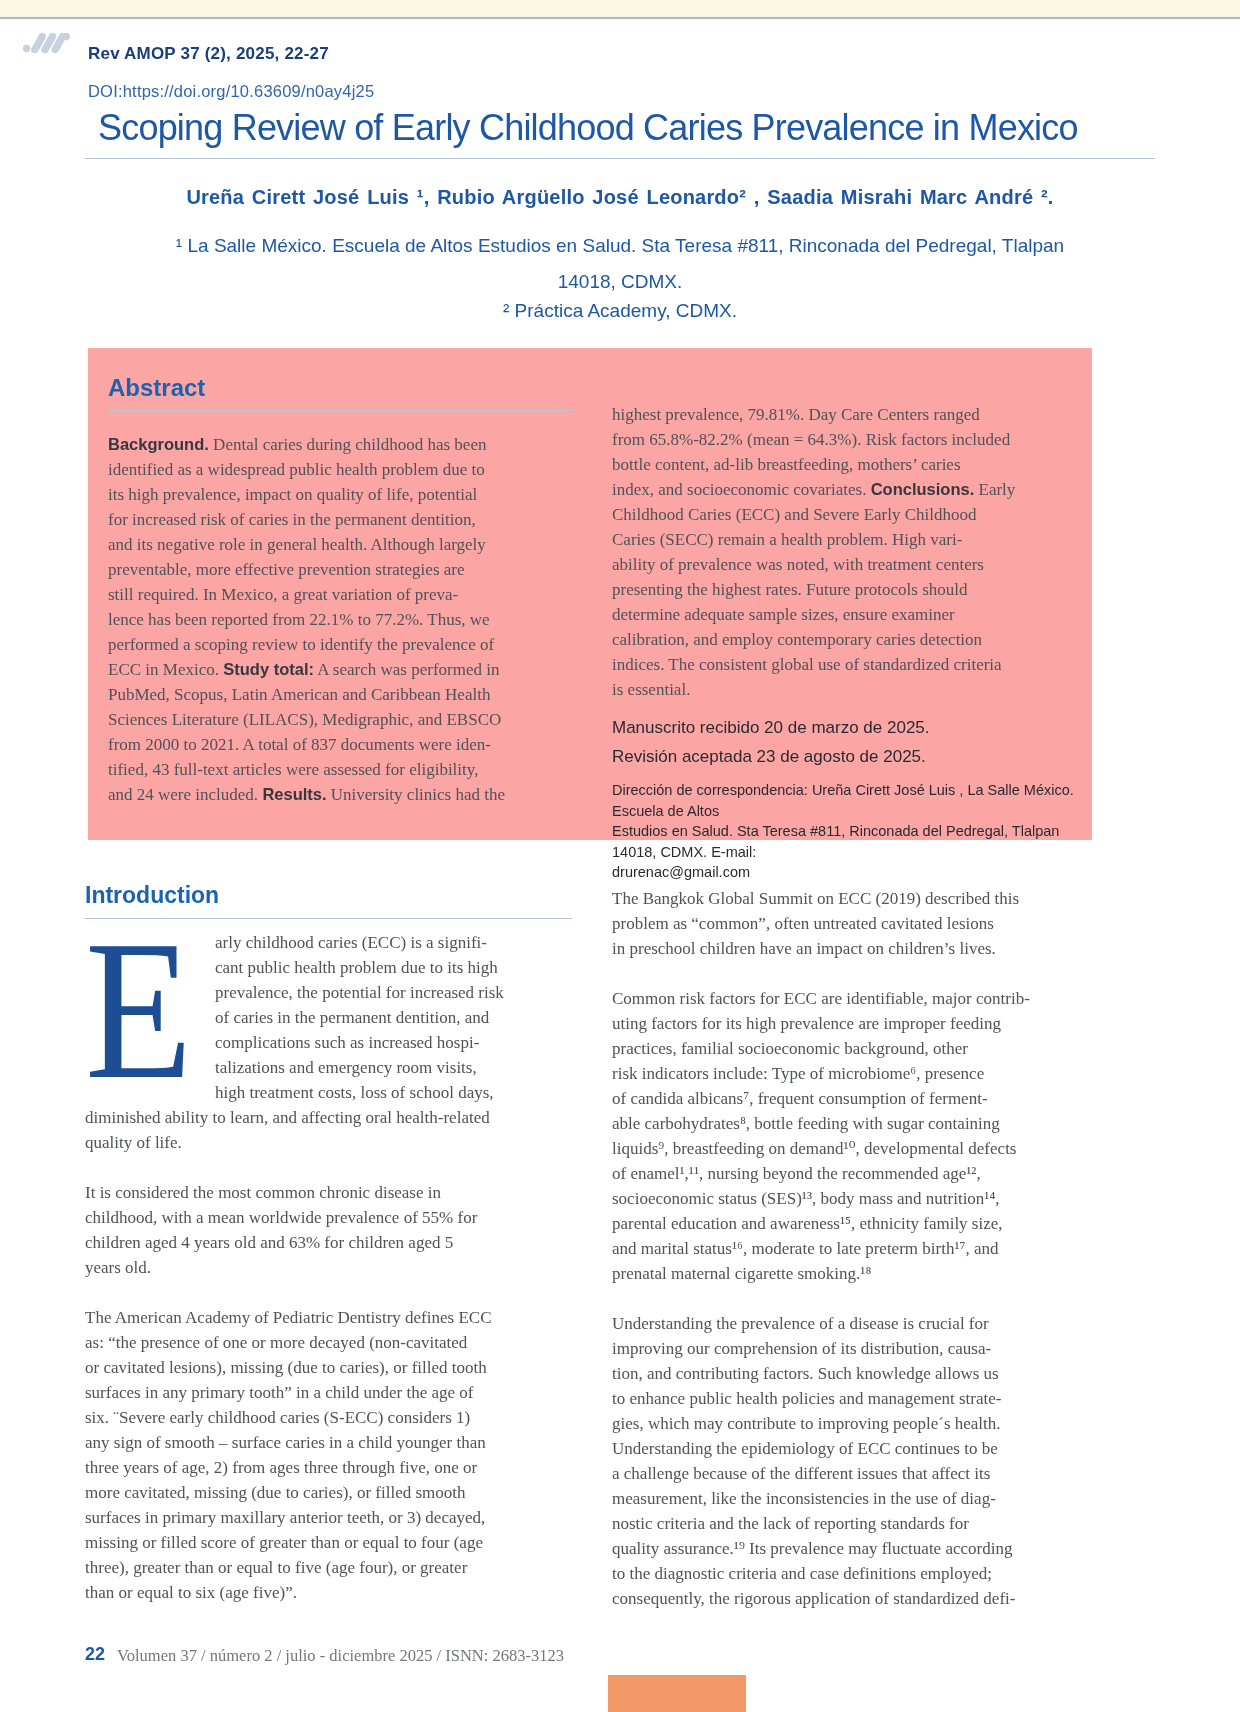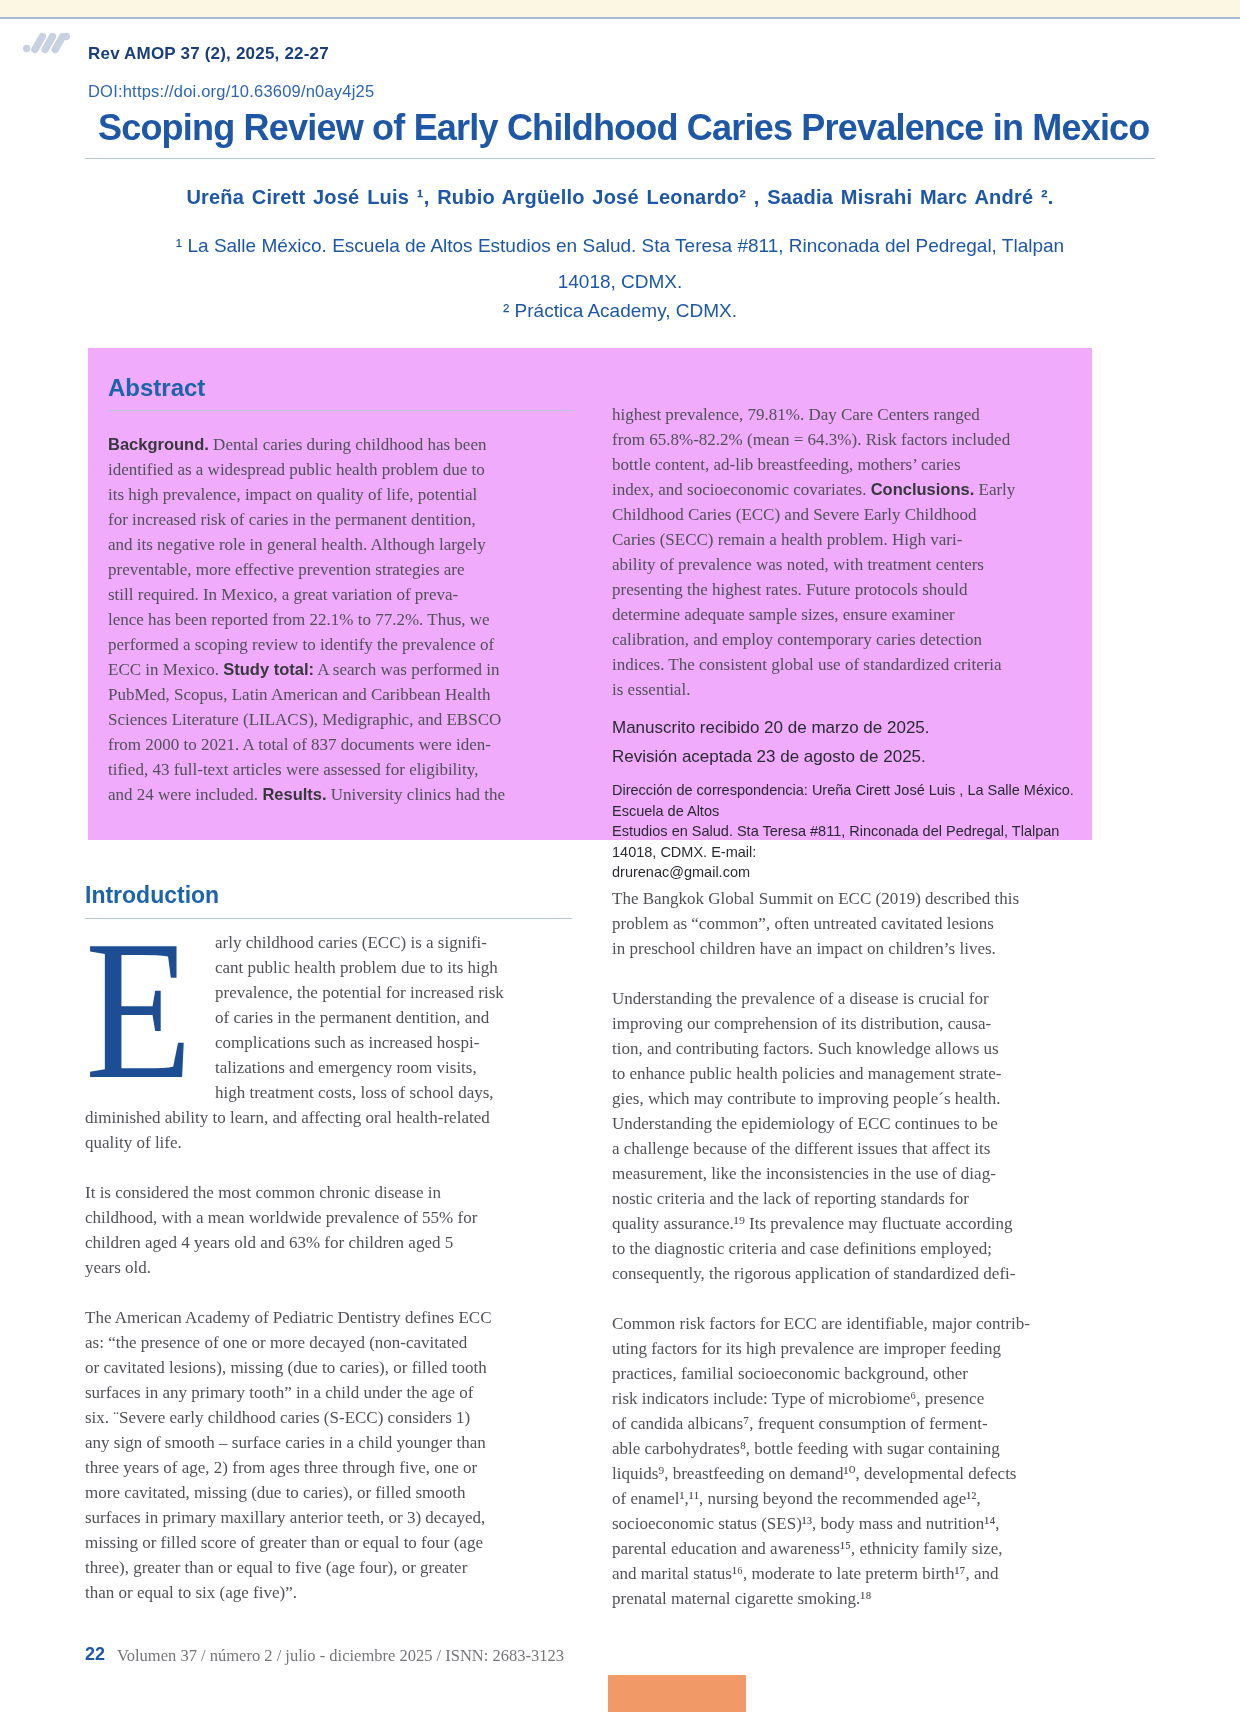--- a/index.html
+++ b/index.html
@@ -3,30 +3,30 @@
 <meta charset="utf-8">
 <style>
   html,body{margin:0;padding:0;background:#ffffff;}
   .page{position:relative;width:1240px;height:1712px;background:#ffffff;overflow:hidden;
         font-family:"Liberation Sans","DejaVu Sans",sans-serif;}
   .topband{position:absolute;left:0;top:0;width:1240px;height:17px;background:#fcf7e2;
            border-bottom:2px solid #a9bbd3;}
   .logo{position:absolute;left:22px;top:30px;width:48px;height:26px;}
   .rev{position:absolute;left:88px;top:44px;font-size:17px;font-weight:bold;color:#1a3e7c;letter-spacing:.2px;}
   .doi{position:absolute;left:88px;top:82px;font-size:16.5px;color:#2f66b1;letter-spacing:.2px;cursor:pointer;}
-  .title{position:absolute;left:98px;top:106px;width:1070px;font-size:36px;font-weight:700;
+  .title{position:absolute;left:98px;top:106px;width:1070px;font-size:36px;font-weight:400;
          color:#1d57a5;letter-spacing:-0.8px;line-height:44px;}
   .title-rule{position:absolute;left:85px;top:158px;width:1070px;height:0;border-top:1px solid #b8c7d8;}
   .authors{position:absolute;left:85px;top:186px;width:1070px;text-align:center;font-size:20px;
            font-weight:bold;color:#1d57a5;word-spacing:2px;letter-spacing:.2px;}
   .affil{position:absolute;left:85px;top:228px;width:1070px;text-align:center;font-size:19px;
          color:#1d57a5;line-height:36px;white-space:pre-line;}
   .affil2{position:absolute;left:85px;top:300px;width:1070px;text-align:center;font-size:19px;color:#1d57a5;}
 
-  .panel{position:absolute;left:88px;top:348px;width:1004px;height:492px;background:#f0abfc;}
+  .panel{position:absolute;left:88px;top:348px;width:1004px;height:492px;background:#fca5a5;}
   .abs-heading{position:absolute;left:20px;top:26px;font-size:24px;font-weight:600;color:#1c63ad;}
   .abs-rule{position:absolute;left:20px;top:62px;width:466px;height:0;border-top:1px solid #b8c7d8;}
   .abs-col{position:absolute;width:466px;font-family:"Liberation Serif","DejaVu Serif",serif;
            font-size:17px;line-height:25px;color:#515257;white-space:pre-line;text-align:justify;}
   .abs-col b{font-family:"Liberation Sans","DejaVu Sans",sans-serif;font-size:16.5px;color:#37383c;}
   .abs-left{left:20px;top:84px;}
   .abs-right{left:524px;top:54px;}
   .manuscript{font-family:"Liberation Sans","DejaVu Sans",sans-serif;font-size:17px;line-height:29px;
               color:#2a2b30;white-space:pre-line;text-align:left;margin-top:11px;}
   .correspond{font-family:"Liberation Sans","DejaVu Sans",sans-serif;font-size:14.5px;line-height:20.5px;
@@ -141,43 +141,43 @@
 surfaces in primary maxillary anterior teeth, or 3) decayed,
 missing or filled score of greater than or equal to four (age
 three), greater than or equal to five (age four), or greater
 than or equal to six (age five)”.</div>
   </div>
 
   <div class="col intro-right">
     <div class="para">The Bangkok Global Summit on ECC (2019) described this
 problem as “common”, often untreated cavitated lesions
 in preschool children have an impact on children’s lives.</div>
+    <div class="para">Common risk factors for ECC are identifiable, major contrib-
+uting factors for its high prevalence are improper feeding
+practices, familial socioeconomic background, other
+risk indicators include: Type of microbiome⁶, presence
+of candida albicans⁷, frequent consumption of ferment-
+able carbohydrates⁸, bottle feeding with sugar containing
+liquids⁹, breastfeeding on demand¹⁰, developmental defects
+of enamel¹,¹¹, nursing beyond the recommended age¹²,
+socioeconomic status (SES)¹³, body mass and nutrition¹⁴,
+parental education and awareness¹⁵, ethnicity family size,
+and marital status¹⁶, moderate to late preterm birth¹⁷, and
+prenatal maternal cigarette smoking.¹⁸</div>
     <div class="para">Understanding the prevalence of a disease is crucial for
 improving our comprehension of its distribution, causa-
 tion, and contributing factors. Such knowledge allows us
 to enhance public health policies and management strate-
 gies, which may contribute to improving people´s health.
 Understanding the epidemiology of ECC continues to be
 a challenge because of the different issues that affect its
 measurement, like the inconsistencies in the use of diag-
 nostic criteria and the lack of reporting standards for
 quality assurance.¹⁹ Its prevalence may fluctuate according
 to the diagnostic criteria and case definitions employed;
 consequently, the rigorous application of standardized defi-</div>
-    <div class="para">Common risk factors for ECC are identifiable, major contrib-
-uting factors for its high prevalence are improper feeding
-practices, familial socioeconomic background, other
-risk indicators include: Type of microbiome⁶, presence
-of candida albicans⁷, frequent consumption of ferment-
-able carbohydrates⁸, bottle feeding with sugar containing
-liquids⁹, breastfeeding on demand¹⁰, developmental defects
-of enamel¹,¹¹, nursing beyond the recommended age¹²,
-socioeconomic status (SES)¹³, body mass and nutrition¹⁴,
-parental education and awareness¹⁵, ethnicity family size,
-and marital status¹⁶, moderate to late preterm birth¹⁷, and
-prenatal maternal cigarette smoking.¹⁸</div>
   </div>
 
   <div class="footer-num">22</div>
   <div class="footer-line">Volumen 37 / número 2 / julio - diciembre 2025 / ISNN: 2683-3123</div>
   <div class="orange-mark"></div>
 
 </div>
 
 </body></html>

